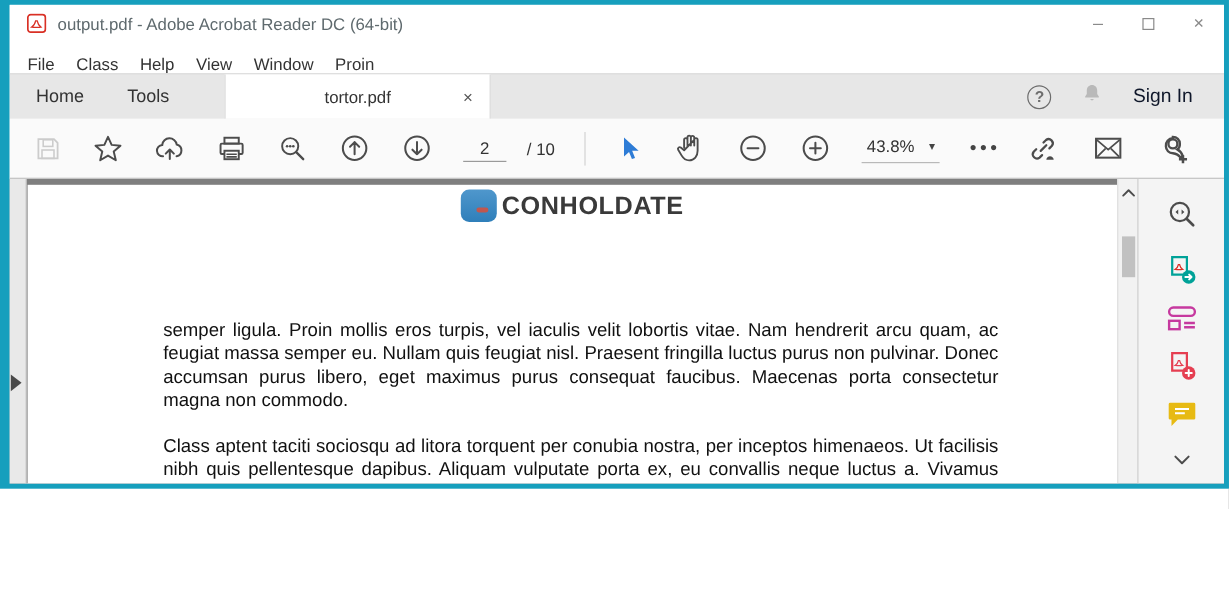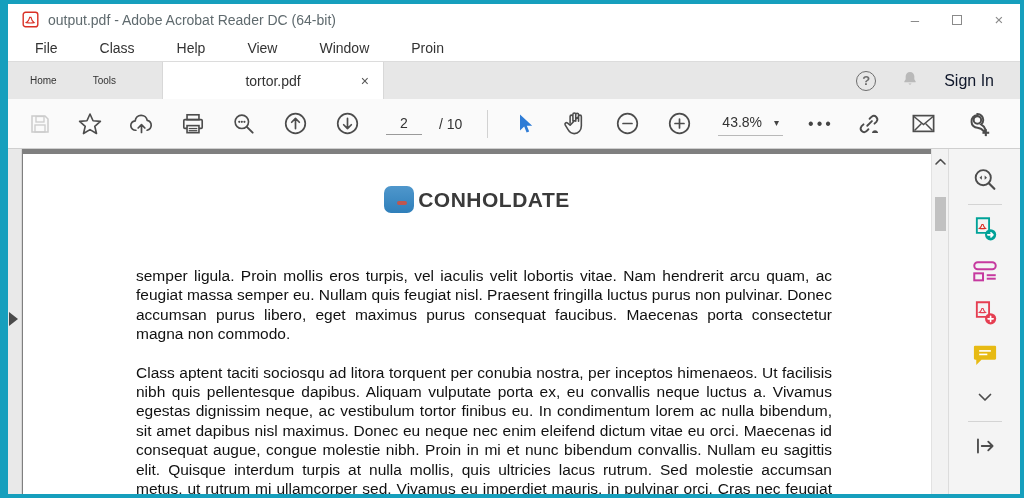--- a/index.html
+++ b/index.html
@@ -1,41 +1,41 @@
 <!DOCTYPE html>
 <html><head>
 <meta charset="utf-8">
 <style>
   * { margin:0; padding:0; box-sizing:border-box; }
   html,body { width:1024px; height:498px; overflow:hidden; }
   body { font-family:"Liberation Sans", sans-serif; }
 
   .window {
-    position:absolute; inset:0; width:1024px; height:498px;
+    position:absolute; inset:0; width:1024px; height:407px;
     background:#169fbd;
     border-top:4px solid #169fbd; border-bottom:4px solid #169fbd;
     border-left:8px solid #169fbd; border-right:4px solid #169fbd;
   }
   .inner { position:absolute; inset:0; background:#fff; overflow:hidden; }
 
   
   .titlebar { position:absolute; left:0; top:0; right:0; height:31px; background:#fff; display:flex; align-items:center; }
   .titlebar .app-icon { margin-left:14px; display:flex; }
   .titlebar .title-text { margin-left:9px; font-size:14px; color:#5f6a6e; }
   .win-controls { margin-left:auto; display:flex; height:100%; }
   .win-btn { width:42px; height:100%; display:flex; align-items:center; justify-content:center; color:#8a8a8a; font-size:15px; }
   .max-box { width:10px; height:10px; border:1px solid #8a8a8a; display:inline-block; }
 
   
-  .menubar { position:absolute; left:0; top:31px; right:0; height:26px; background:#fff; display:flex; align-items:center; padding-left:18px;gap:24px; }
+  .menubar { position:absolute; left:0; top:31px; right:0; height:26px; background:#fff; display:flex; align-items:flex-end; padding-left:6px; }
   .menu-item { padding:0 9px; font-size:14px; color:#333; }
 
   
   .tabbar { position:absolute; left:0; top:57px; right:0; height:38px; background:#e7e7e7; display:flex; align-items:stretch; border-top:1px solid #dcdcdc; }
-  .nav-tab { display:flex; align-items:center; padding:0 18px; font-size:10px; color:#333; }
+  .nav-tab { display:flex; align-items:center; padding:0 18px; font-size:15px; color:#333; }
   .nav-tab.first { margin-left:4px; }
   .doc-tab { margin-left:28px; width:222px; background:#fff; display:flex; align-items:center; justify-content:center; position:relative; font-size:14px; color:#333; border-left:1px solid #d8d8d8; border-right:1px solid #d8d8d8; }
   .doc-tab .tab-close { position:absolute; right:14px; color:#555; font-size:14px; }
   .tab-right { margin-left:auto; display:flex; align-items:center; gap:24px; padding-right:26px; }
   .q-circle { width:20px; height:20px; border:1.5px solid #6d6d6d; border-radius:50%; color:#6d6d6d; font-size:13px; font-weight:bold; display:flex; align-items:center; justify-content:center; }
   .signin { font-size:16px; color:#0f172a; }
 
   
   .toolbar { position:absolute; left:0; top:95px; right:0; height:50px; background:#fafafa; border-bottom:1px solid #cfcfcf; display:flex; align-items:center; }
   .tb-left { display:flex; align-items:center; gap:25px; padding-left:20px; }
@@ -48,21 +48,21 @@
   .caret { font-size:10px; color:#444; }
   .more-dots { font-size:16px; color:#444; letter-spacing:3px; }
   .tb-right { margin-left:auto; display:flex; align-items:center; gap:27px; padding-right:28px; }
 
   
   .docarea { position:absolute; left:0; top:145px; right:0; bottom:0; background:#7f7f7f; overflow:hidden; }
   .leftstrip { position:absolute; left:0; top:0; bottom:0; width:14px; background:#e9e9e9; border-right:1px solid #d6d6d6; }
   .expand-arrow { position:absolute; left:1px; top:163px; width:0; height:0; border-top:7px solid transparent; border-bottom:7px solid transparent; border-left:9px solid #4a4a4a; }
 
   .page { position:absolute; left:15px; top:5px; width:908px; bottom:-10px; background:#fff; }
-  .logo-row { position:absolute; top:32px; left:0; right:0; display:flex; justify-content:center; align-items:center; gap:4px; }
+  .logo-row { position:absolute; top:4px; left:0; right:0; display:flex; justify-content:center; align-items:center; gap:4px; }
   .logo-mark { width:30px; height:27px; border-radius:7px; background:linear-gradient(180deg,#4f97cc 0%,#2f7fba 100%); position:relative; }
   .logo-mark .logo-dot { position:absolute; left:13px; top:15px; width:10px; height:4px; border-radius:2px; background:#c0574f; }
   .logo-text { font-size:21px; font-weight:bold; color:#3a3a3a; letter-spacing:.5px; }
 
   .page-text { position:absolute; left:113px; width:696px; top:112px; font-size:15.5px; line-height:19.4px; color:#111; text-align:justify; }
   .page-text p + p { margin-top:19px; }
 
   
   .scrollbar { position:absolute; left:923px; top:0; bottom:0; width:17px; background:#f2f2f2; border-left:1px solid #e2e2e2; }
   .sb-up { position:absolute; top:4px; left:2px; }

